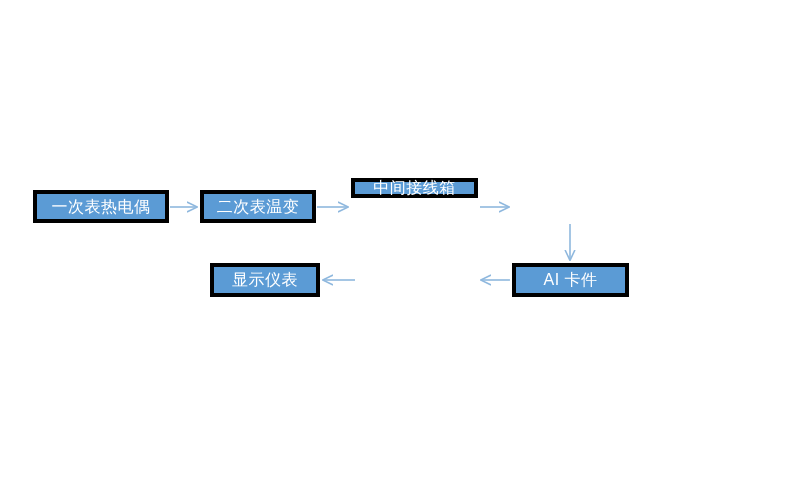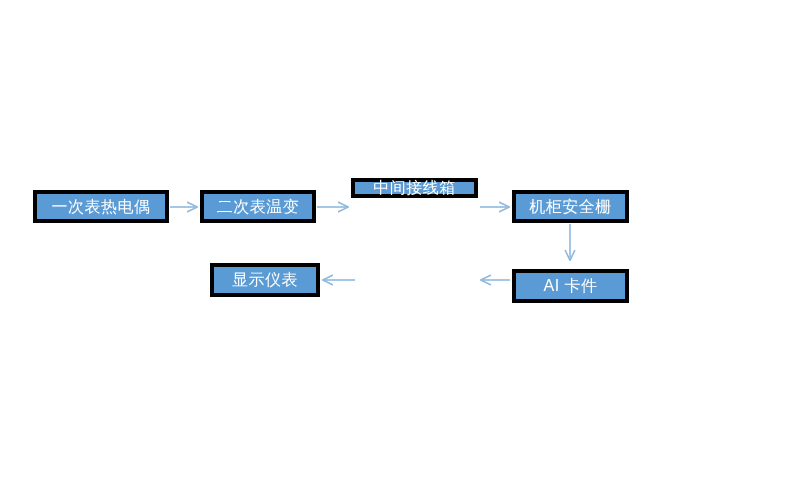--- a/index.html
+++ b/index.html
@@ -86,25 +86,22 @@
   </div>
 
   <div class="node" style="left:200px; top:190px; width:116px; height:33px;font-family:Liberation Serif, serif;">
     <span>二次表温变</span>
   </div>
 
   <div class="node" style="left:351px; top:178px; width:127px; height:20px;">
     <span>中间接线箱</span>
   </div>
 
-  <div class="node" style="left:512px; top:190px; width:117px; height:33px;">
-    <span>机柜安全栅</span>
-  </div>
 
-  <div class="node" style="left:512px; top:269px; width:117px; height:34px;">
+  <div class="node" style="left:512px; top:263px; width:117px; height:34px;">
     <span>AI 卡件</span>
   </div>
 
 
   <div class="node" style="left:210px; top:263px; width:110px; height:34px;">
     <span>显示仪表</span>
   </div>
 
 </div>
 

